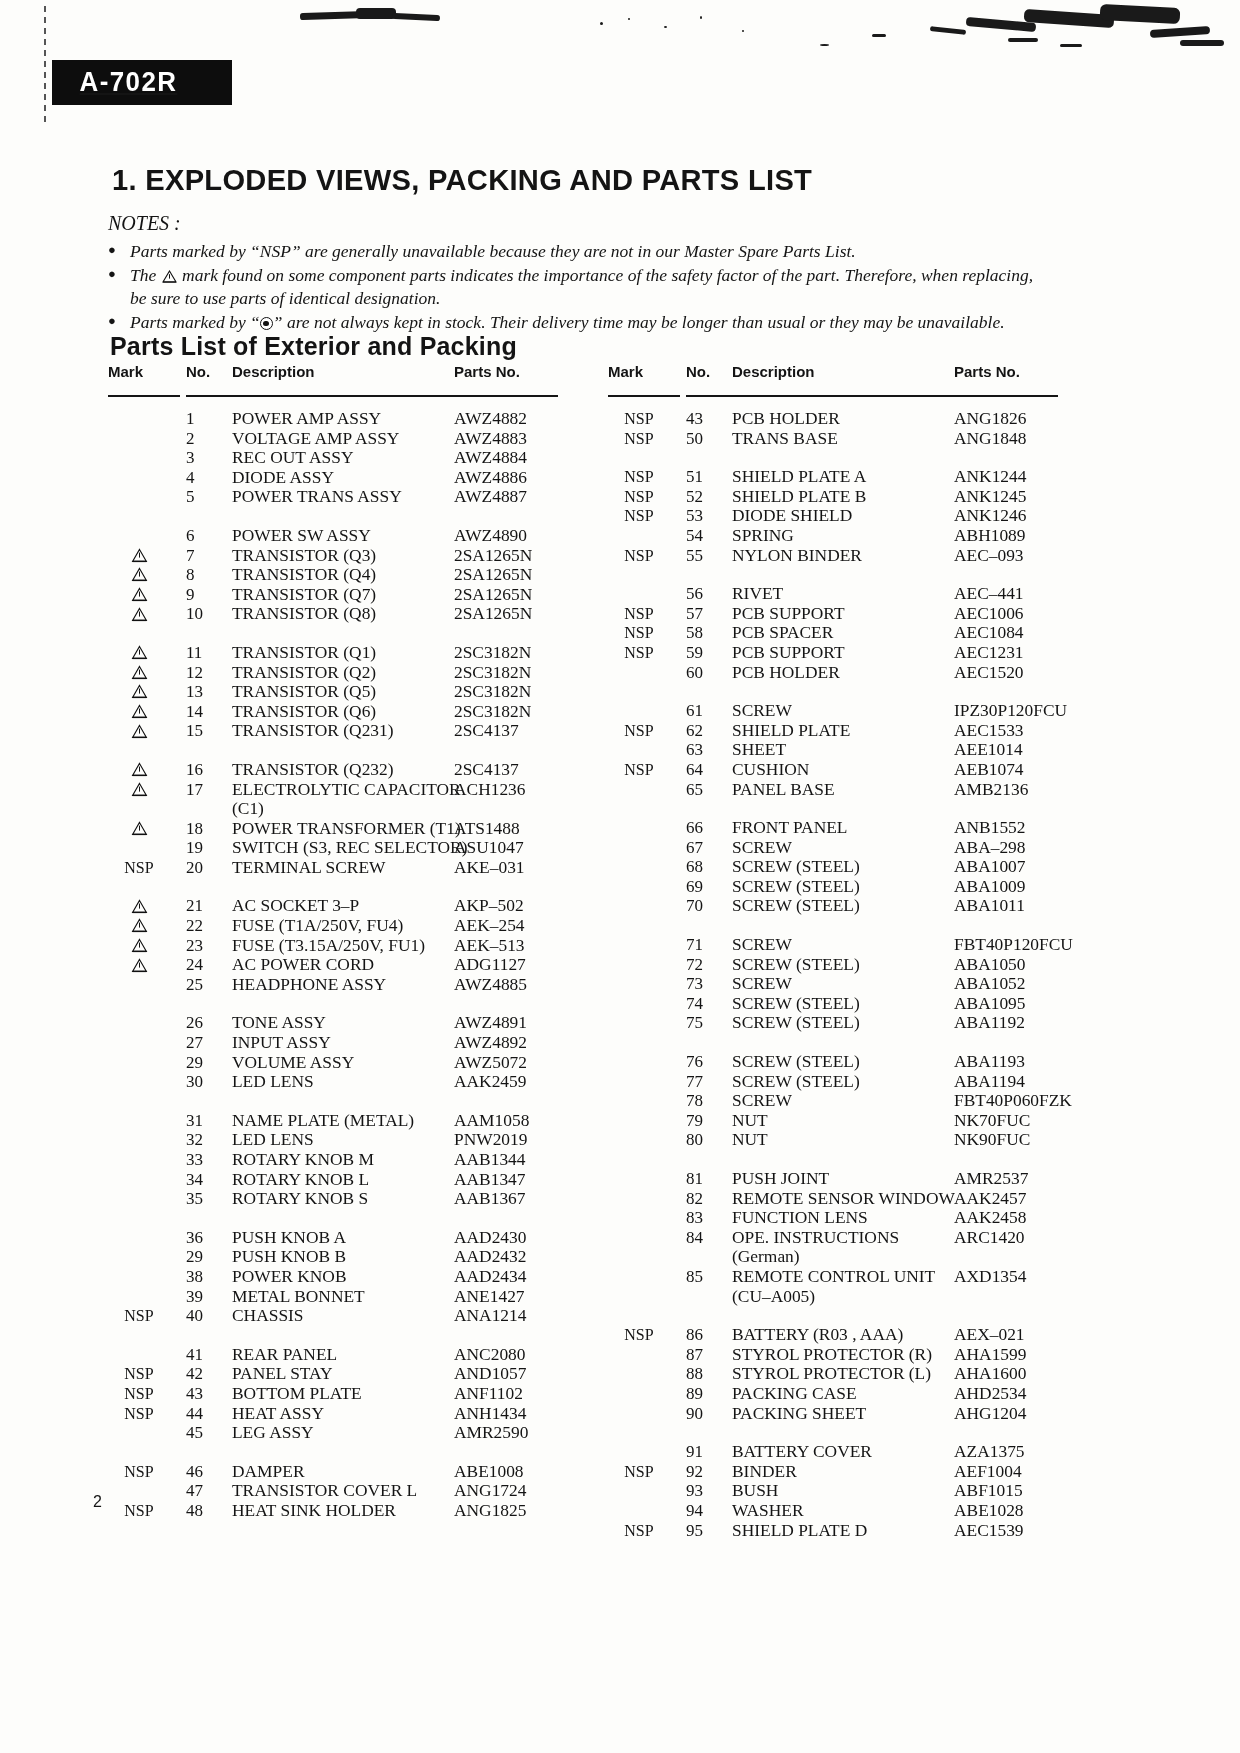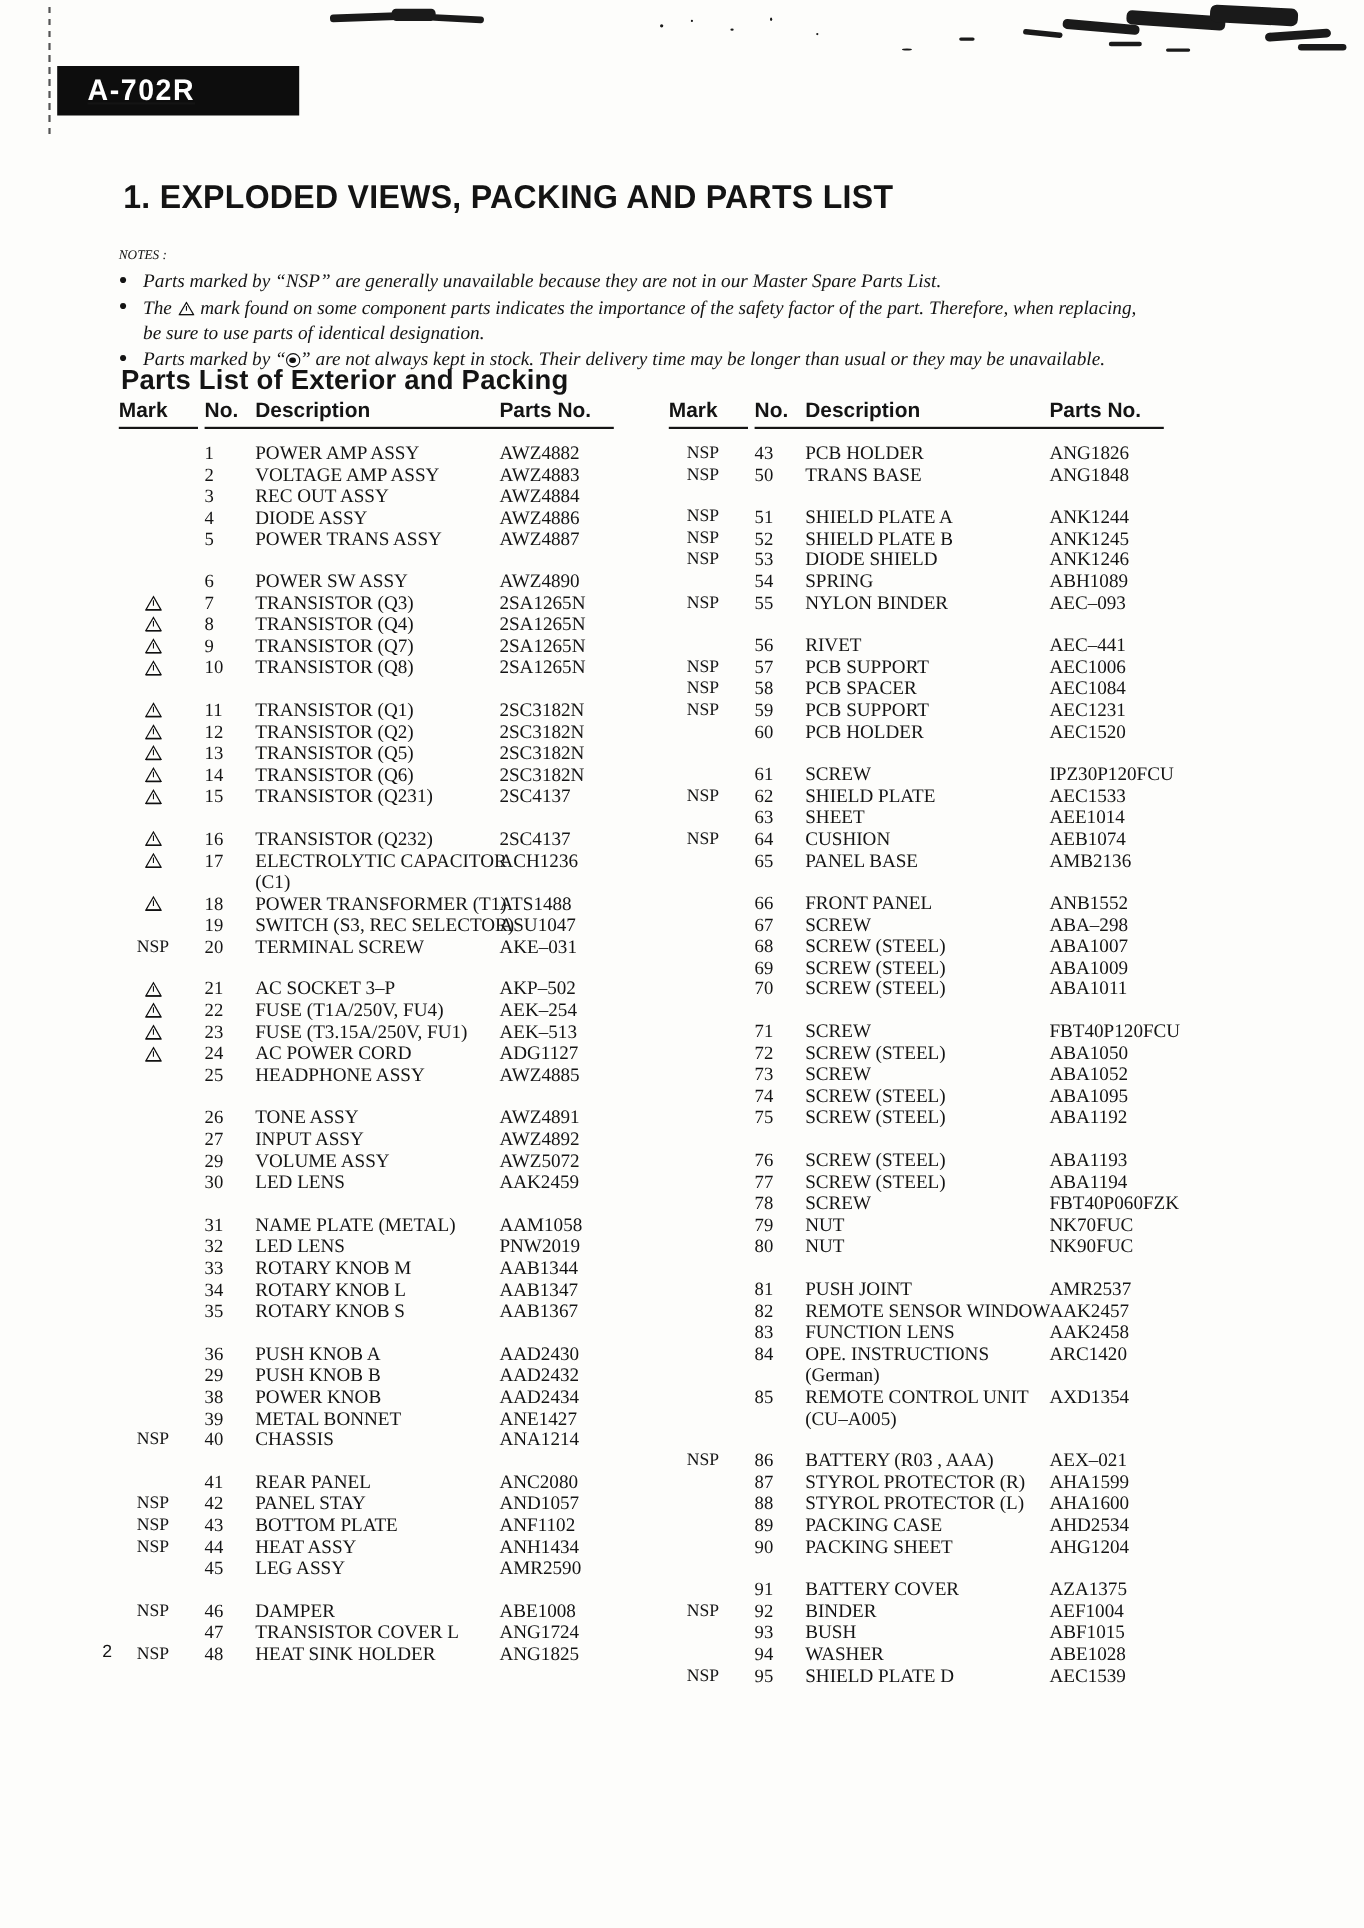--- a/index.html
+++ b/index.html
@@ -23,21 +23,21 @@
 
   
   .edge-line {
     position: absolute; left: 44px; top: 6px; width: 2px; height: 120px;
     background: repeating-linear-gradient(to bottom, #555 0 6px, transparent 6px 11px);
   }
 
   
   .model-badge {
     position: absolute; left: 52px; top: 60px;
-    width: 220px; height: 45px;
+    width: 180px; height: 45px;
     background: #0d0d0d;
     display: flex; align-items: center; text-decoration: underline;
   }
   .model-badge .txt {
     color: #ffffff;
     font-family: "Liberation Sans", sans-serif;
     font-weight: bold;
     font-size: 27px;
     letter-spacing: 1.5px;
     padding-left: 26px;
@@ -56,23 +56,22 @@
     letter-spacing: 0.3px;
     transform: scaleX(0.97);
     transform-origin: left center;
     white-space: nowrap;
   }
 
   .notes { position: absolute; left: 108px; top: 212px; width: 940px; }
   .notes-label {
     font-family: "Liberation Serif", serif;
     font-style: italic;
-    font-size: 12px;
+    font-size: 20px;
     margin-bottom: 5px;
-    margin-top: 12px;
   }
   .note {
     display: flex;
     font-style: italic;
     font-size: 17.5px;
     line-height: 1.32;
     margin-bottom: 1px;
   }
   .note .bullet {
     width: 22px; flex: 0 0 22px;
@@ -111,22 +110,22 @@
 
   
   .col { position: absolute; top: 363px; }
   .col-left  { left: 108px;  width: 450px; }
   .col-right { left: 608px;  width: 450px; }
 
   .thead {
     display: flex;
     font-family: "Liberation Sans", sans-serif;
     font-weight: bold;
-    font-size: 19px;
-    padding-bottom: 3px;
+    font-size: 15px;
+    padding-bottom: 15px;
   }
   .rule { display: flex; margin-bottom: 12px; }
   .rule .r1 { height: 2px; background: #151515; margin-right: 6px; }
   .rule .r2 { height: 2px; background: #151515; }
 
   .c-mark { width: 72px;  flex: 0 0 72px; }
   .c-no   { width: 52px;  flex: 0 0 52px; text-align: left; padding-left: 6px;}
   .c-desc { width: 222px; flex: 0 0 222px; }
   .c-part { flex: 1 1 auto; }
 

